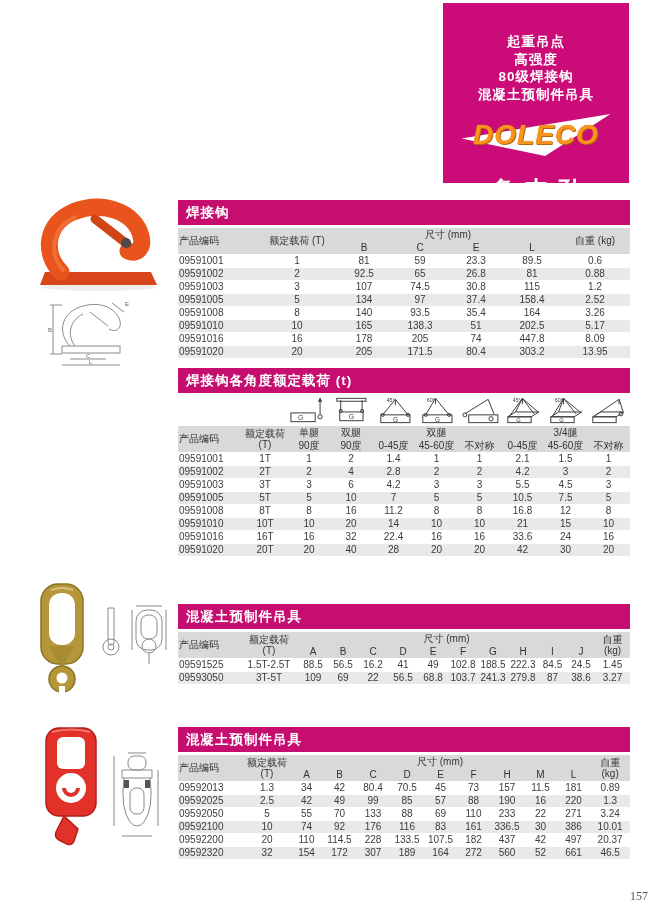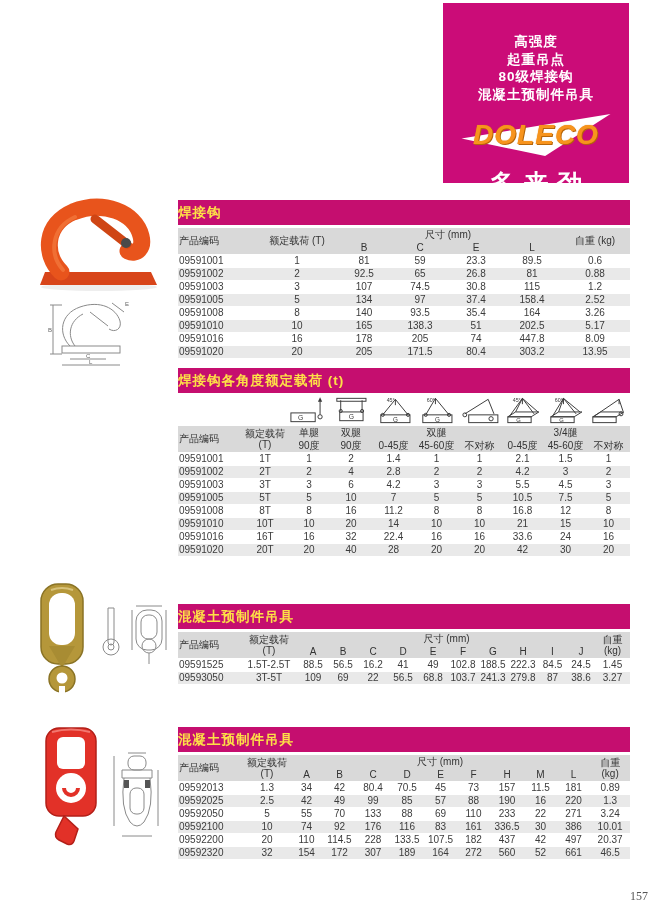--- a/index.html
+++ b/index.html
@@ -16,25 +16,25 @@
   .brand-lines { margin-top:30px; text-align:center; color:#fff;
     font-size:13.5px; line-height:17.5px; font-weight:bold; letter-spacing:1px; }
   .logo-wrap { position:relative; width:152px; height:44px; margin:10px auto 0; }
   .logo-flag { position:absolute; left:0; top:0; width:100%; height:100%;
     background:#fff; clip-path:polygon(1% 58%, 99% 2%, 56% 98%); }
   .logo-text { position:relative; text-align:center; line-height:44px;
     font-size:28px; font-weight:bold; font-style:italic; letter-spacing:1px;
     color:var(--logo-orange,#f7941d);
     text-shadow:0 0 1px #d97c0a, 1px 1px 0 #b3640a; }
   .slogan { text-align:center; color:#fff; font-size:25px; font-weight:bold;
-    letter-spacing:9px; margin-top:10px; padding-left:9px; }
+    letter-spacing:9px; margin-top:17px; padding-left:9px; }
   
   .section { position:absolute; left:178px; width:452px; }
-  .bar { height:25px; background:var(--accent,#c50e6f); color:#fde047;
-    font-size:13.5px; font-weight:bold; line-height:25px; padding-left:0;
+  .bar { height:25px; background:var(--accent,#c50e6f); color:#ffffff;
+    font-size:13.5px; font-weight:bold; line-height:25px; padding-left:8px;
     letter-spacing:1px; }
   table { border-collapse:collapse; width:452px; table-layout:fixed; margin-top:3px; }
   thead th { background:var(--header-gray,#d9d9d9); font-weight:normal;
     font-size:10px; color:#333; height:13px; padding:0; text-align:center;
     line-height:12px; white-space:nowrap; overflow:hidden; }
   tbody td { font-size:10px; color:#3c3c3c; height:13px; padding:0;
     text-align:center; border-bottom:1px solid #fff; white-space:nowrap; overflow:hidden; }
   tbody tr.alt td { background:var(--row-alt,#e9e9e9); }
   tbody td:first-child, thead th.code { text-align:left; padding-left:1px; }
   .two-line { line-height:11.5px;text-align:center; }
@@ -51,22 +51,22 @@
     text-align:right; font-family:"Liberation Serif","DejaVu Serif",serif;
     font-size:12px; color:#555; }
 </style>
 </head>
 <body>
 
 <div class="page">
 
   <div class="brand">
     <div class="brand-lines">
+      <div>起重吊点</div>
       <div>高强度</div>
-      <div>起重吊点</div>
       <div>80级焊接钩</div>
       <div>混凝土预制件吊具</div>
     </div>
     <div class="logo-wrap">
       <div class="logo-flag"></div>
       <div class="logo-text">DOLECO</div>
     </div>
     <div class="slogan">多来劲</div>
   </div>
 

